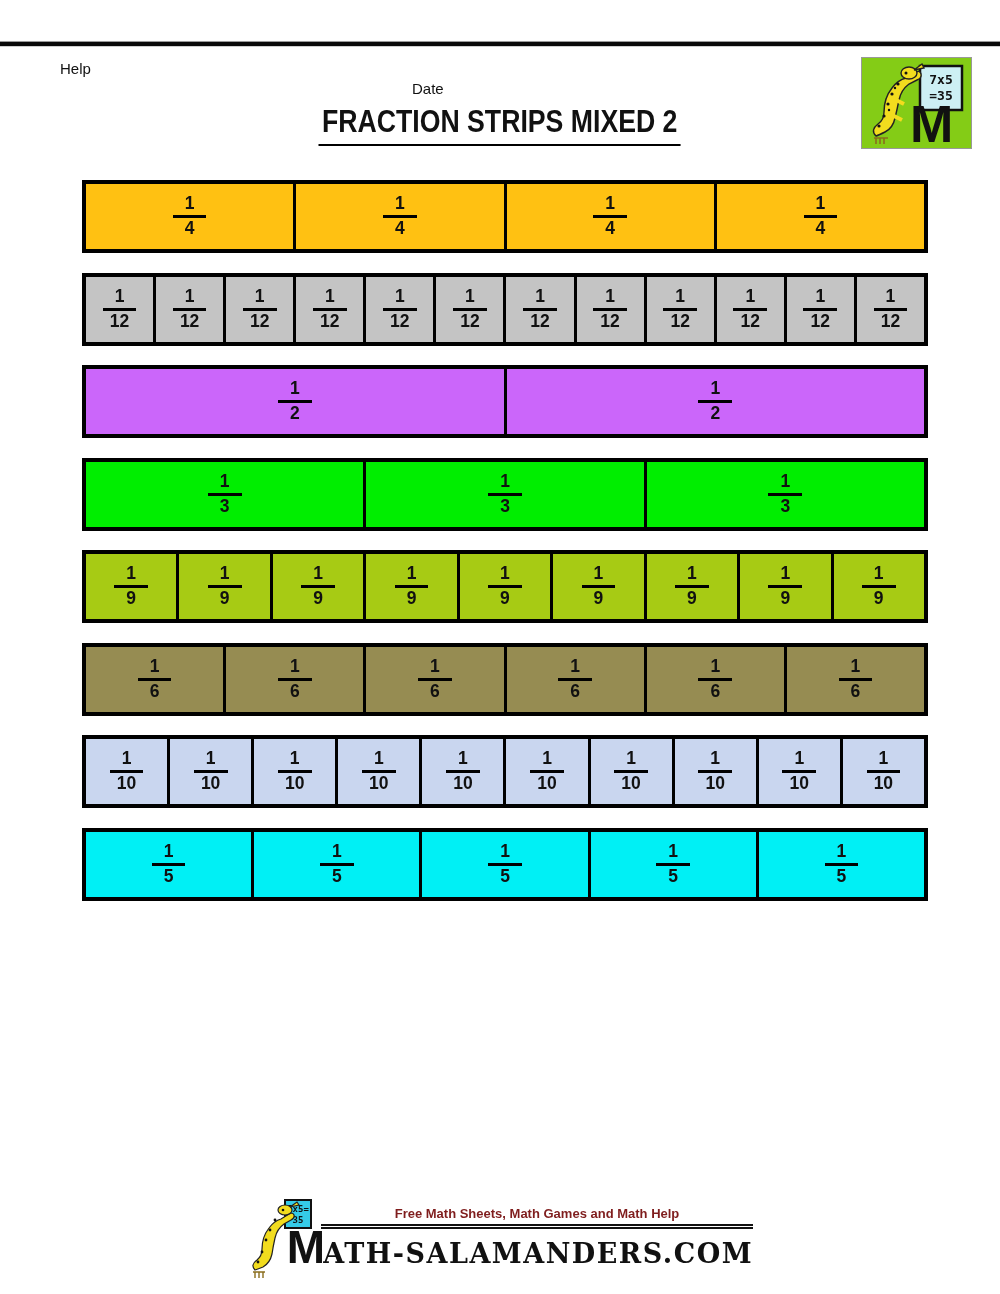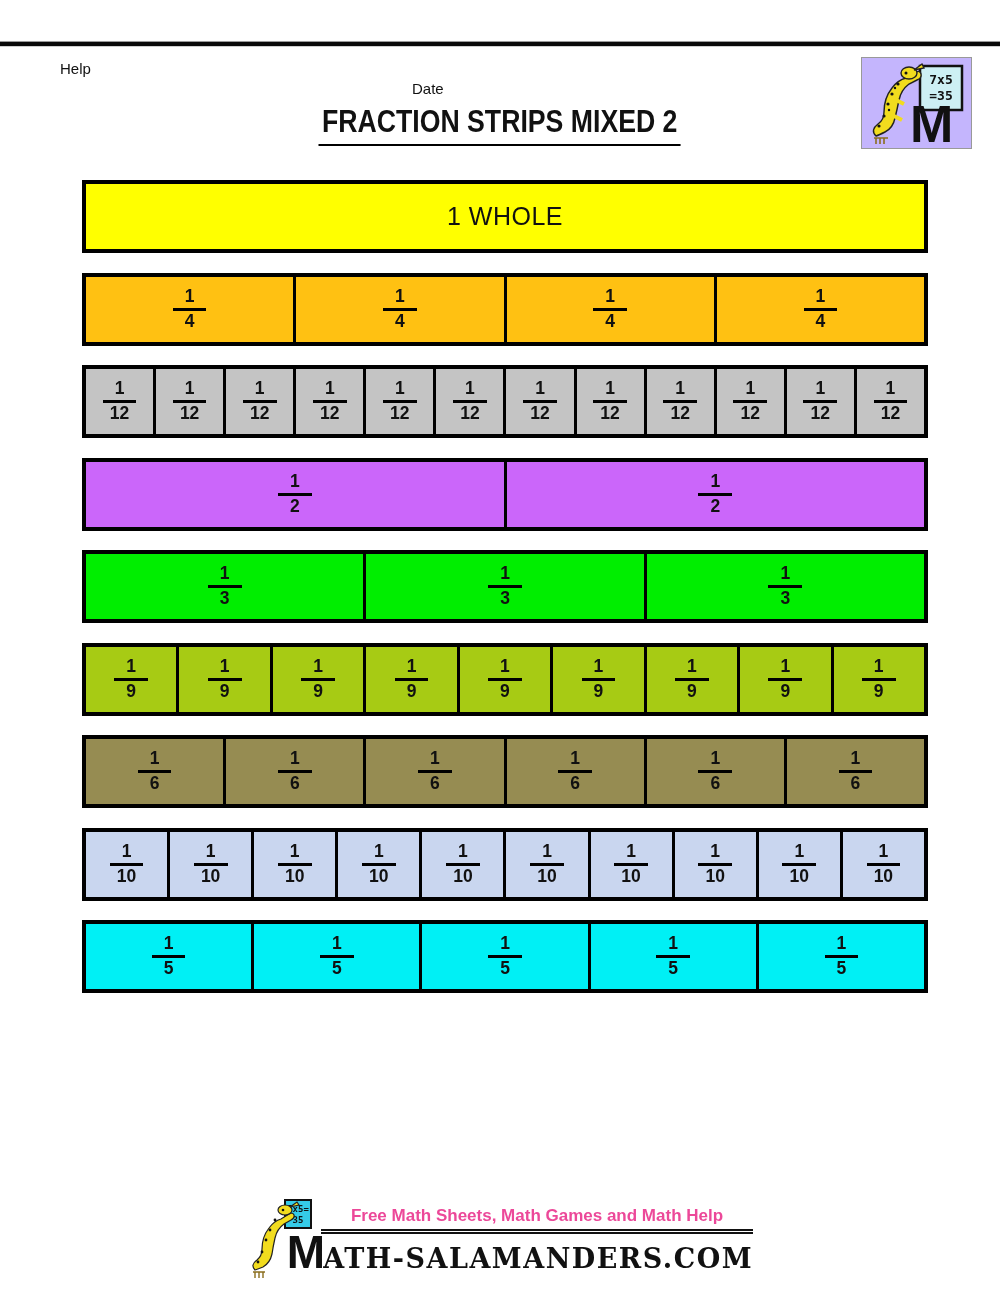--- a/index.html
+++ b/index.html
@@ -16,21 +16,21 @@
   .date-label{position:absolute;left:412px;top:60px;font-size:15px;margin-top:20px;}
   .title-wrap{position:absolute;left:0;top:104px;width:1000px;text-align:center;}
   .page-title{
     display:inline-block;font-size:31px;font-weight:bold;letter-spacing:0px;
     transform:scaleX(0.86);transform-origin:center;
     border-bottom:2.5px solid #000;padding:0 4px 4px 4px;white-space:nowrap;
   }
   
   .corner-logo{
     position:absolute;left:861px;top:57px;width:111px;height:92px;
-    border:1px solid #999;background:#c4b5fd;box-sizing:border-box;
+    border:1px solid #999;background:#84cc16;box-sizing:border-box;
   }
   
   .strips{position:absolute;left:82px;top:180px;width:846px;}
   .strip{
     display:flex;width:100%;height:73px;box-sizing:border-box;
     border:4px solid #000;margin-bottom:19.5px;
   }
   .cell{
     flex:1 1 0;display:flex;align-items:center;justify-content:center;
     box-sizing:border-box;min-width:0;
@@ -41,21 +41,21 @@
     display:inline-flex;flex-direction:column;align-items:center;
     font-weight:bold;font-size:17.5px;line-height:1.12;
   }
   .frac .num{border-bottom:3px solid #000;padding:0 12px 1px 12px;text-align:center;}
   .frac .den{padding-top:1px;text-align:center;}
   
   .footer{position:absolute;left:0;top:1198px;width:1000px;display:flex;justify-content:center;}
   .footer-inner{display:flex;align-items:flex-start;}
   .footer-sal{width:72px;height:82px;margin-right:2px;margin-top:0;}
   .footer-col{display:flex;flex-direction:column;align-items:center;margin-top:8px;}
-  .tagline{font-size:17px;font-weight:bold;color:#ec4899;white-space:nowrap;}
+  .tagline{font-size:13px;font-weight:bold;color:#7f1d1d;white-space:nowrap;}
   .footer-rule{width:100%;height:5px;margin-top:3px;
     background:linear-gradient(to bottom,#111 0 2px,#fff 2px 3px,#111 3px 5px);}
   .site-row{display:flex;align-items:flex-end;margin-top:0px;}
   .site-m{font-size:46px;font-weight:bold;line-height:.82;letter-spacing:-2px;margin-left:-34px;}
   .site-rest{font-size:27px;font-weight:bold;letter-spacing:1.5px;line-height:1;
     font-family:"DejaVu Serif", serif;transform:scaleY(1.05);}
   svg text{font-family:"DejaVu Sans Mono", monospace;}
 </style>
 </head>
 <body>
@@ -92,25 +92,20 @@
       <circle cx="22" cy="58" r="1.6"></circle>
         <circle cx="17" cy="68" r="1.6"></circle>
       <circle cx="33" cy="30" r="1.2"></circle>
         <circle cx="27" cy="52" r="1.2"></circle>
     </g>
     <path d="M12 80 h14 M14 80 v6 M18 80 v6 M22 80 v6" stroke="#8a6d1d" stroke-width="1.6" fill="none"></path>
   </svg>
 </div>
 
 <div class="strips">
-    <div class="strip">
-      <div class="cell" style="background: rgb(255, 255, 0);">
-        <span class="whole-label">1 WHOLE</span>
-      </div>
-    </div>
     <div class="strip">
       <div class="cell" style="background: rgb(255, 193, 18);">
         <span class="frac">
           <span class="num">1</span>
           <span class="den">4</span>
         </span>
       </div>
       <div class="cell" style="background: rgb(255, 193, 18);">
         <span class="frac">
           <span class="num">1</span>

